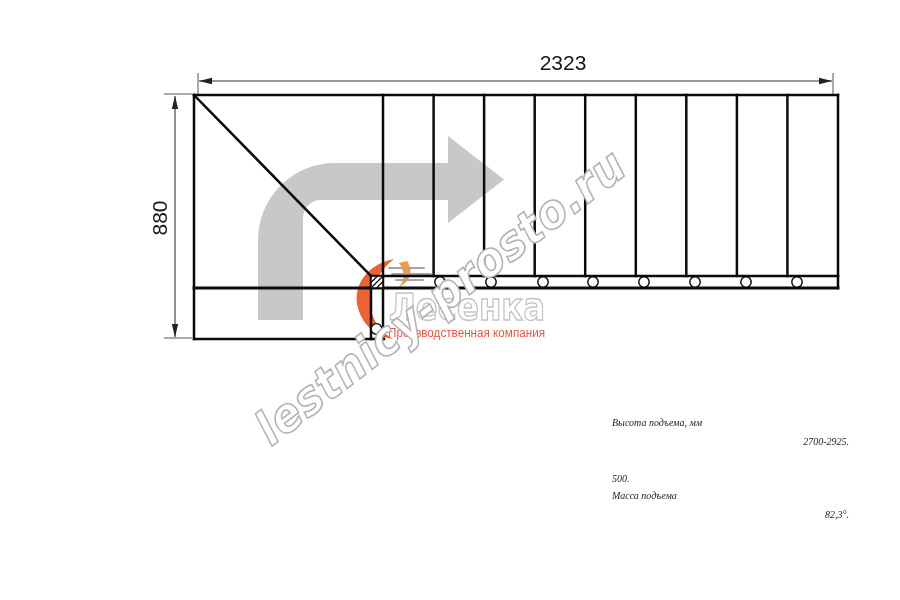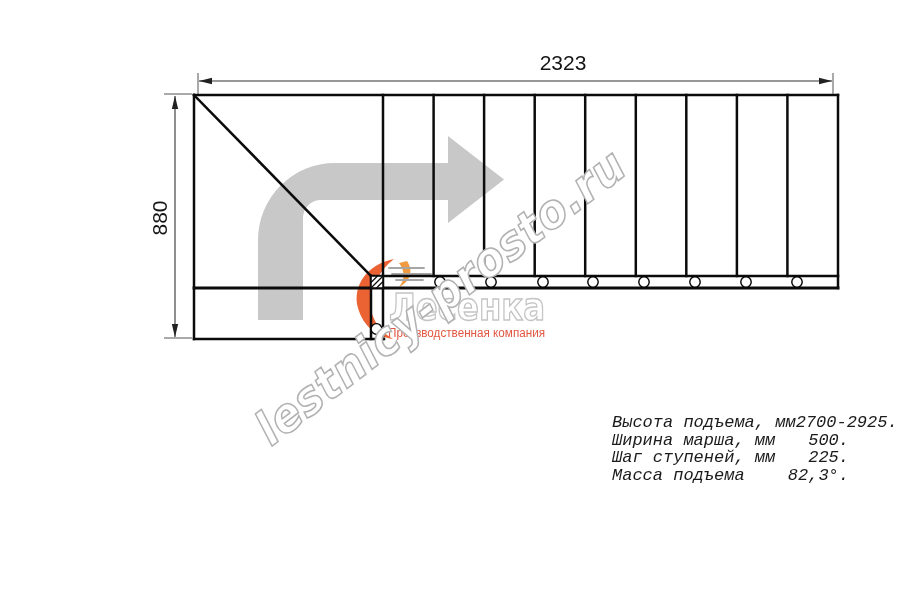--- a/index.html
+++ b/index.html
@@ -4,26 +4,26 @@
 <style>
   html,body{margin:0;padding:0;}
   body{
     width:900px;height:600px;background:#ffffff;position:relative;overflow:hidden;
     font-family:"Liberation Sans",sans-serif;
   }
   .canvas{position:absolute;left:0;top:0;width:900px;height:600px;}
   svg{position:absolute;left:0;top:0;}
   .specs{
     position:absolute;left:612px;top:414px;width:237px;
-    font-family:Liberation Mono, monospace;font-style:italic;
-    font-size:17px;line-height:17.5px;color:#1b1b1b;
+    font-family:Liberation Serif, serif;font-style:italic;
+    font-size:10px;line-height:17.5px;color:#1b1b1b;
   }
   .spec-row{display:flex;justify-content:space-between;white-space:nowrap;}
   .spec-label{text-align:left;}
-  .spec-value{text-align:right;}
+  .spec-value{text-align:right;margin-top:19px;}
   text{font-family:"Liberation Sans",sans-serif;}
   .wm{font-family:"DejaVu Sans",sans-serif;font-weight:bold;font-style:italic;}
   .logo-name{font-family:"DejaVu Sans",sans-serif;font-weight:bold;}
   .logo-tag{font-family:"Liberation Sans",sans-serif;}
   .dim-text{font-size:21px;fill:#151515;}
 </style>
 </head>
 <body>
 
 <div class="canvas">
@@ -115,25 +115,20 @@
     <text class="wm" transform="translate(271,447) rotate(-37.5)" font-size="47" fill="#ffffff" stroke-width="1.6" letter-spacing="1" textLength="452" lengthAdjust="spacingAndGlyphs" stroke="#b2b2b2">lestnicy-prosto.ru</text>
   </g>
 </svg>
 
   <div class="specs">
     <div class="spec-row">
       <span class="spec-label">Высота подъема, мм</span>
       <span class="spec-value">2700-2925.</span>
     </div>
     <div class="spec-row">
-      <span class="spec-label">Ширина марша, мм</span>
       <span class="spec-value">500.</span>
-    </div>
-    <div class="spec-row">
-      <span class="spec-label">Шаг ступеней, мм</span>
-      <span class="spec-value">225.</span>
     </div>
     <div class="spec-row">
       <span class="spec-label">Масса подъема</span>
       <span class="spec-value">82,3°.</span>
     </div>
   </div>
 </div>
 
 </body></html>

